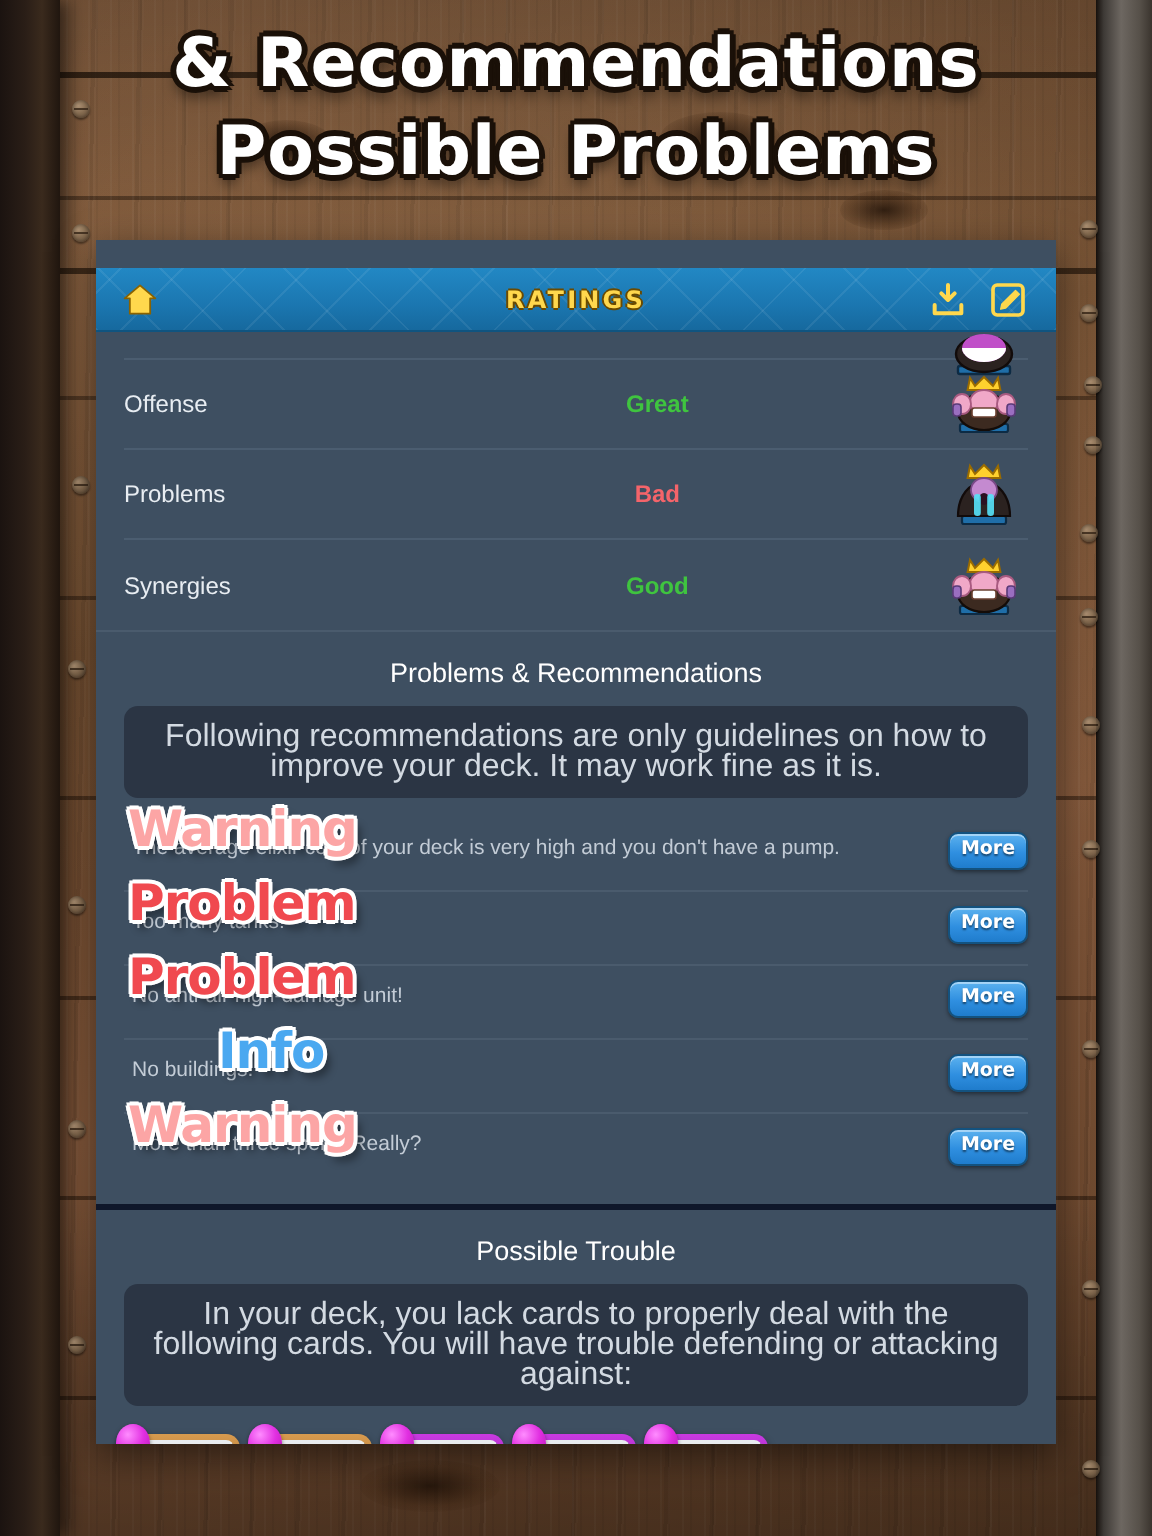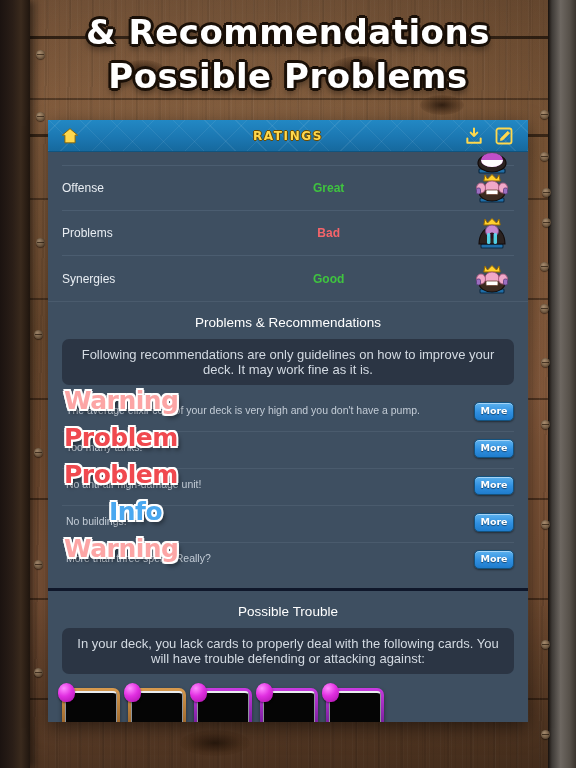--- a/index.html
+++ b/index.html
@@ -102,21 +102,21 @@
 
   
   #title-bar {
     position: relative; height: 32px; width: 100%;
     background-color: #1d7ab5;
     background-image:
       repeating-linear-gradient(45deg, rgba(255,255,255,0.07) 0 1px, rgba(0,0,0,0) 1px 22px),
       repeating-linear-gradient(-45deg, rgba(255,255,255,0.07) 0 1px, rgba(0,0,0,0) 1px 22px),
       linear-gradient(to bottom, #2288c4 0%, #1b76b0 60%, #16699e 100%);
     border-bottom: 1px solid #0f5480;
-    display: flex; align-items: center;
+    display: flex; align-items: center; margin-top: 14px;
   }
   #title-bar .bar-title {
     position: absolute; left: 0; right: 0; text-align: center;
     font-family: "DejaVu Sans", sans-serif;
     font-weight: bold; font-size: 12px; letter-spacing: 1.6px;
     color: #ffd84d;
     text-shadow: 0 1px 0 #6a4a00, 0 -1px 0 #6a4a00, 1px 0 0 #6a4a00, -1px 0 0 #6a4a00;
   }
   .bar-icon {
     position: absolute; top: 6px; width: 20px; height: 20px; cursor: pointer;
@@ -156,21 +156,21 @@
   .section-head {
     text-align: center;
     font-size: 13.5px; font-weight: normal; color: #ffffff;
     padding: 13px 0 9px 0;
   }
   .info-box {
     margin: 0 14px;
     background: #2b3544;
     border-radius: 7px;
     padding: 8px 12px;
-    font-size: 13px;
+    font-size: 16px;
     color: #d3dae2;
     text-align: center;
     line-height: 15px;
   }
 
   
   #problem-list { margin-top: 10px; }
   .problem-row {
     position: relative;
     height: 37px;

